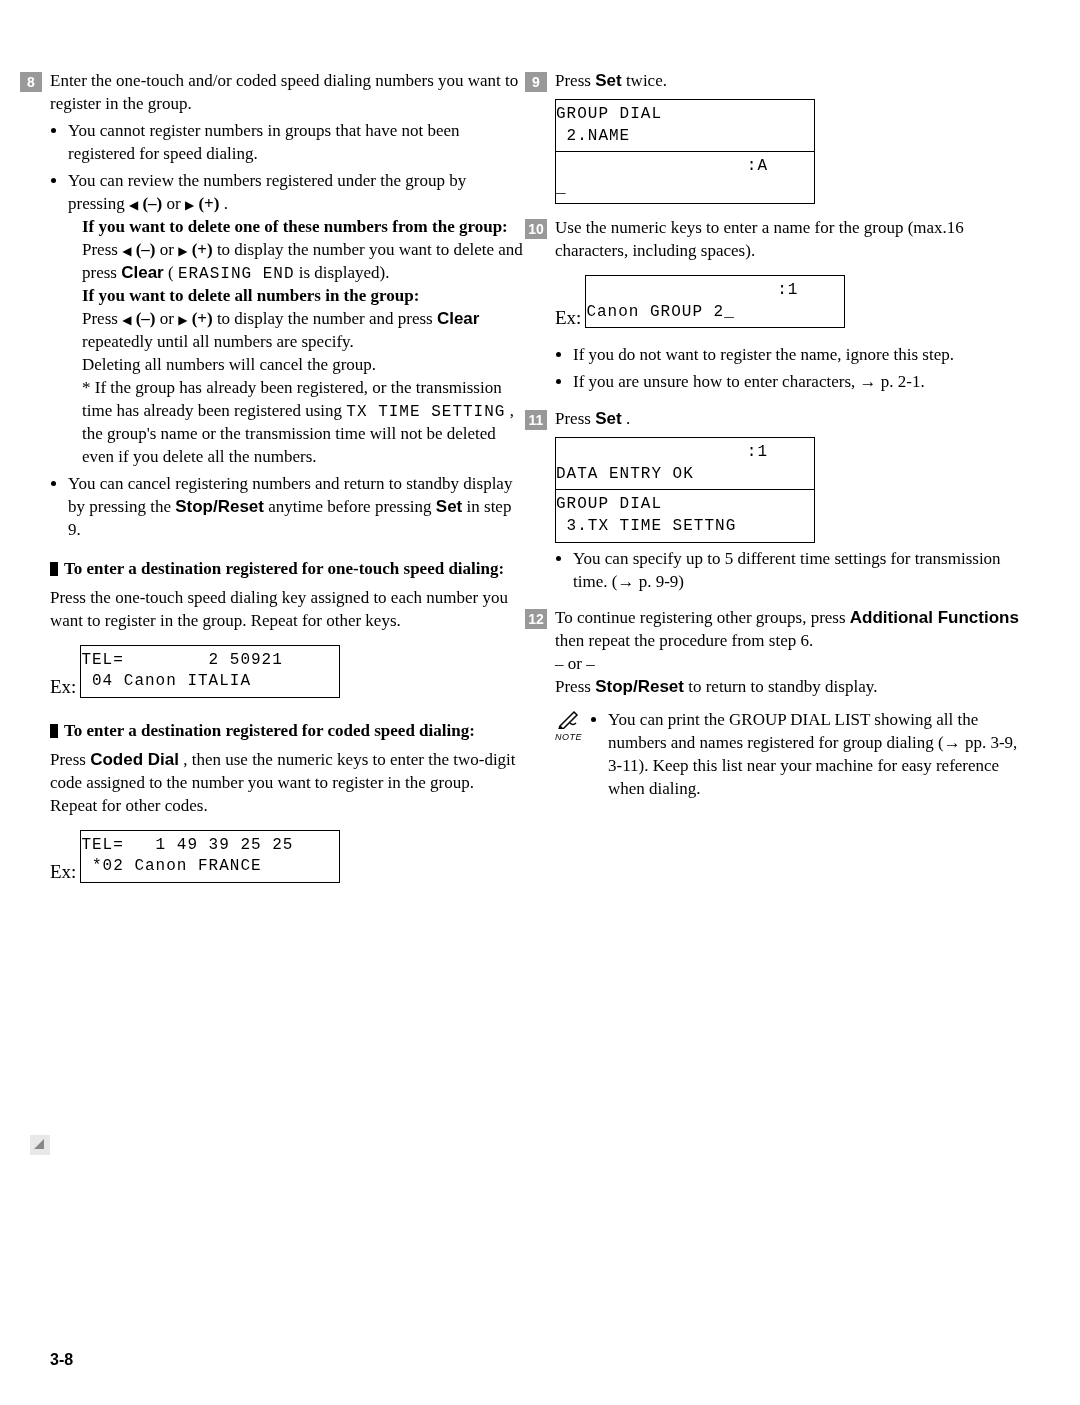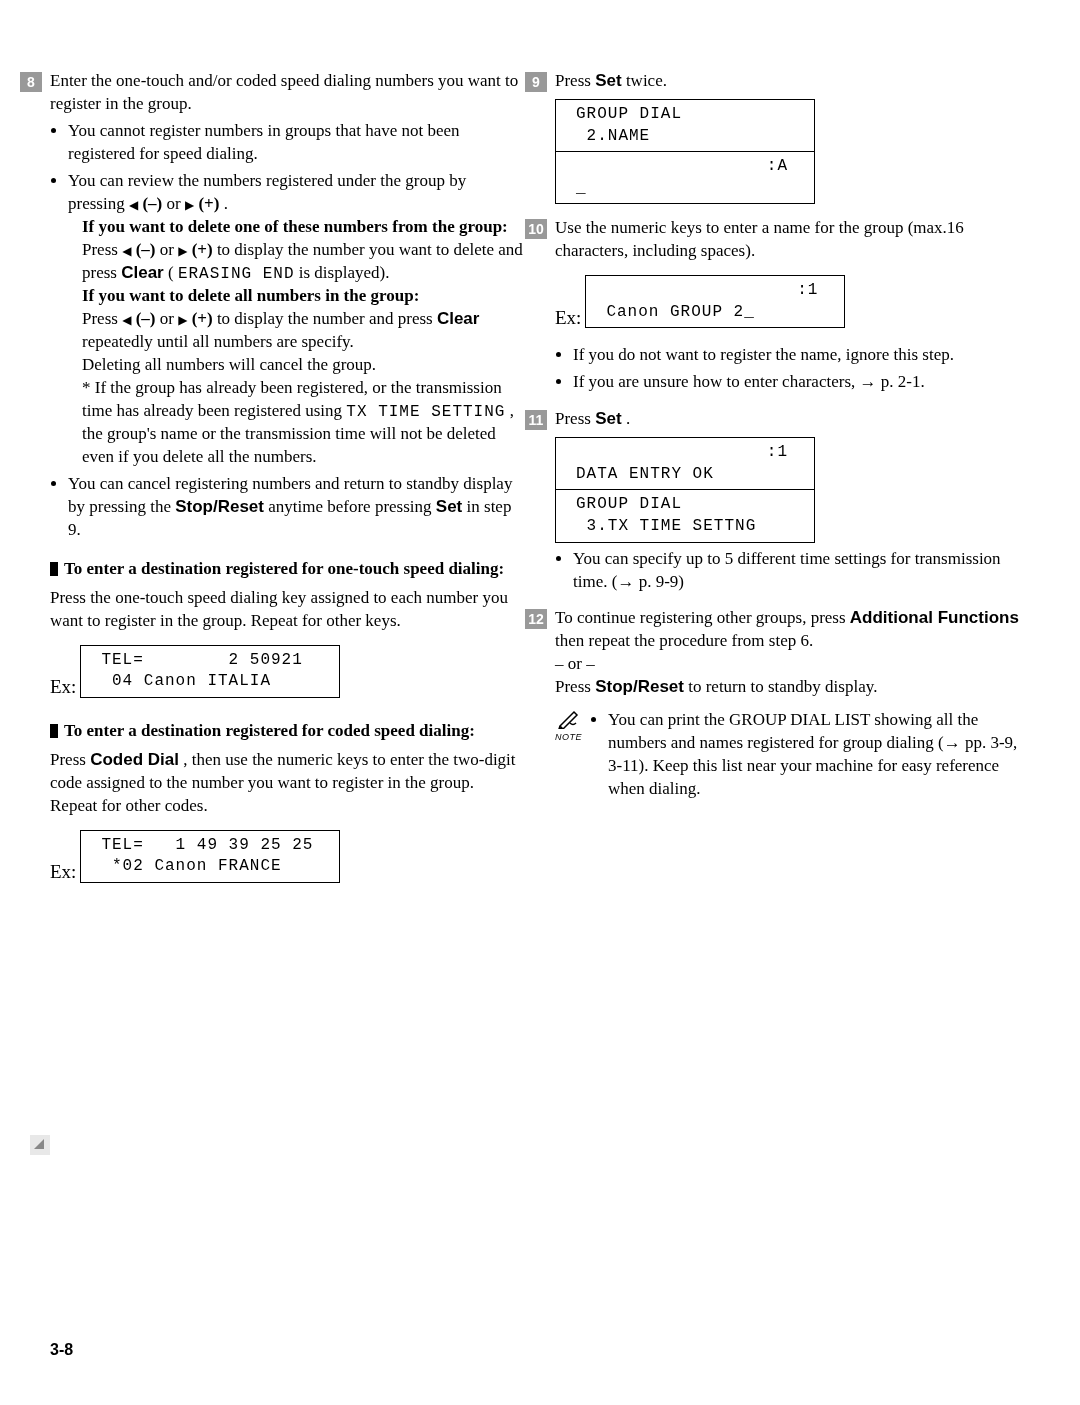--- a/index.html
+++ b/index.html
@@ -50,21 +50,21 @@
     margin-bottom: 4px;
   }
   .sub-indent {
     margin-left: 14px;
   }
   .bold { font-weight: bold; }
   .sans-bold { font-family: Arial, Helvetica, sans-serif; font-weight: bold; }
   .mono { font-family: "Courier New", Courier, monospace; font-size: 16px; letter-spacing: 1px; }
   .lcd {
     border: 1px solid #000;
-    padding: 4px 20px;
+    padding: 4px 0;
     font-family: "Courier New", Courier, monospace;
     font-size: 16px;
     letter-spacing: 1px;
     margin: 6px 0;
     white-space: pre;
     width: 260px;
     box-sizing: border-box;
   }
   .lcd-stack {
     margin: 6px 0 6px 0;
@@ -104,21 +104,21 @@
   }
   .note-icon svg { display:block; margin:0 auto 2px auto; }
   .note-label {
     font-family: Arial, sans-serif;
     font-size: 9px;
     letter-spacing: 0.5px;
   }
   .page-num {
     position: fixed;
     left: 50px;
-    bottom: 44px;
+    bottom: 34px;
     font-family: Arial, Helvetica, sans-serif;
     font-weight: bold;
     font-size: 16px;
   }
   .arrow-left::before { content: "\25C0"; font-size: 12px; }
   .arrow-right::before { content: "\25B6"; font-size: 12px; }
   .pencil {
     stroke:#000; fill:none; stroke-width:1.5;
   }
   .tab-edge {

